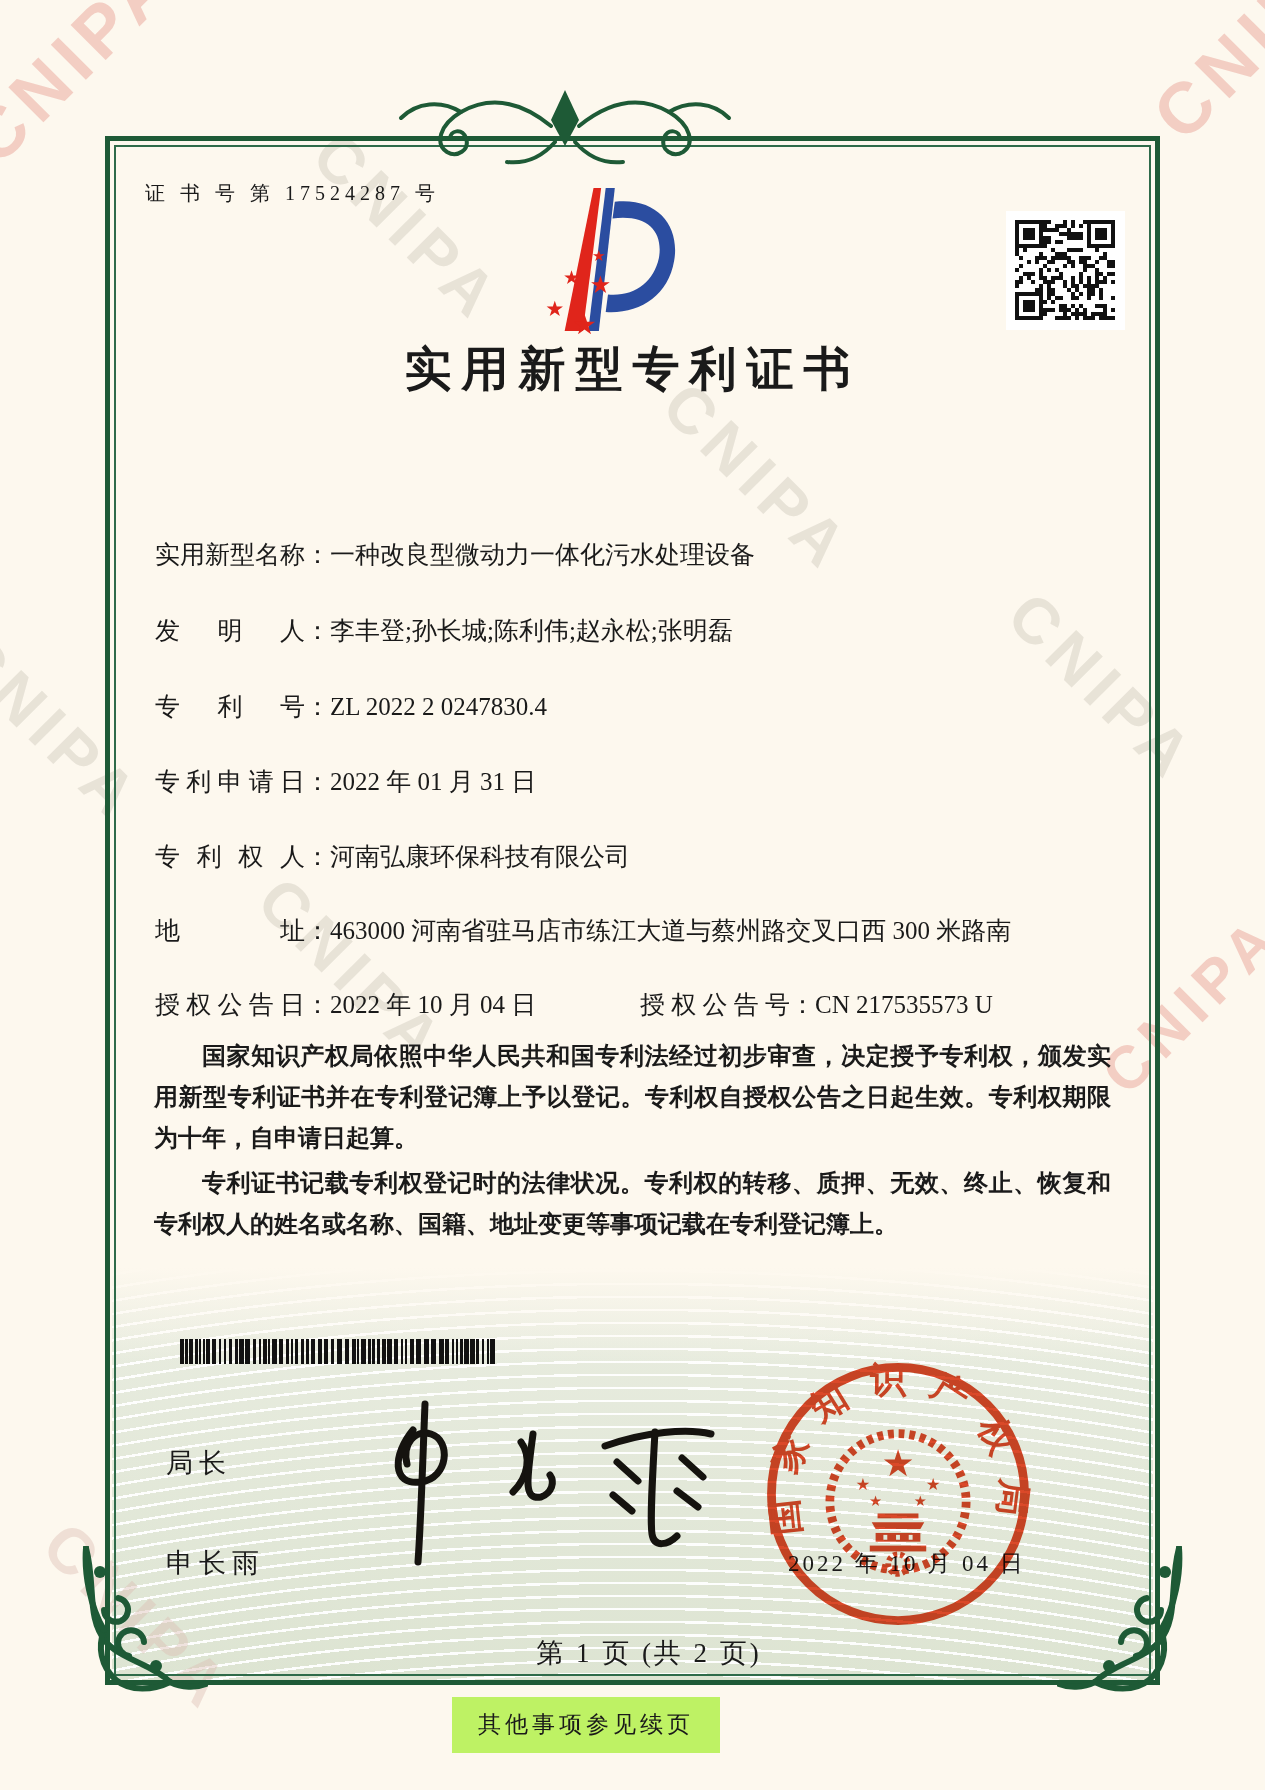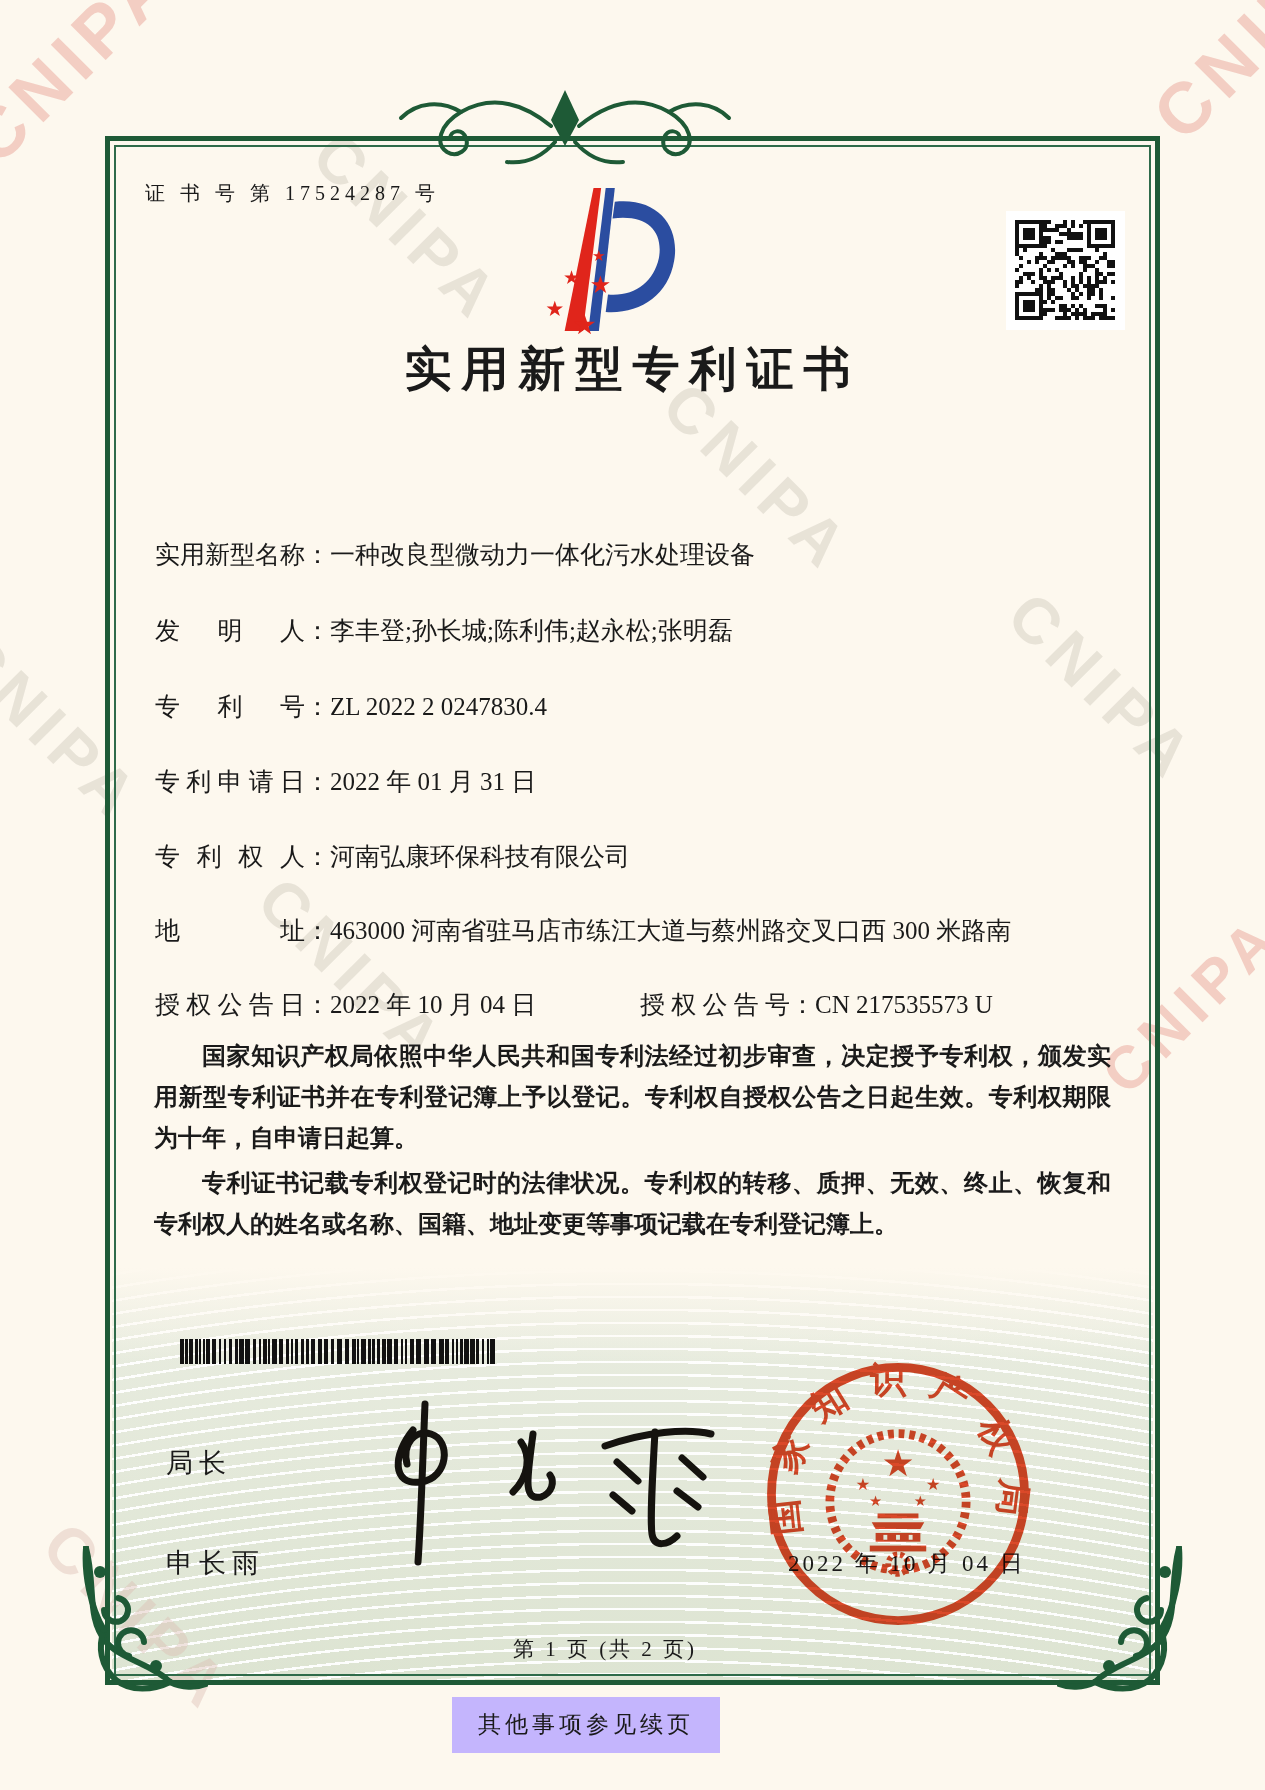--- a/index.html
+++ b/index.html
@@ -57,24 +57,24 @@
   .barcode{ position:absolute; left:180px; top:1339px; z-index:2; }
   .bureau-title{ position:absolute; left:166px; top:1445px; font-size:27px; letter-spacing:6px;
     font-family:"Liberation Sans", sans-serif; z-index:2; }
   .bureau-name{ position:absolute; left:166px; top:1498px; font-size:27px; letter-spacing:6px;
     font-family:"Liberation Sans", sans-serif; z-index:2;margin-top:47px; }
   .signature{ position:absolute; left:355px; top:1392px; z-index:3; }
   .seal-date{ position:absolute; left:788px; top:1548px; font-size:23px; letter-spacing:3px; z-index:3; }
   .seal{ position:absolute; left:752px; top:1348px; width:292px; height:292px; z-index:4;
     mix-blend-mode:multiply; }
   .page-num{ position:absolute; left:0; top:1635px; width:1210px; text-align:center;
-    font-size:21px; letter-spacing:3px; z-index:6; }
+    font-size:27px; letter-spacing:3px; z-index:6;padding-left:44px; }
   .note-box{
     position:absolute; left:452px; top:1697px; height:56px; line-height:56px;
-    background:#c4b5fd; padding:0 26px; font-size:23px; letter-spacing:4px; z-index:2;
+    background:#bef264; padding:0 26px; font-size:23px; letter-spacing:4px; z-index:2;
   }
   
   .ornament-top{ position:absolute; left:395px; top:80px; z-index:6; }
   .corner{ position:absolute; z-index:6; }
   .corner.bl{ left:78px; top:1546px; }
   .corner.br{ left:1057px; top:1546px; transform:scaleX(-1); }
 </style>
 </head>
 <body>
 

